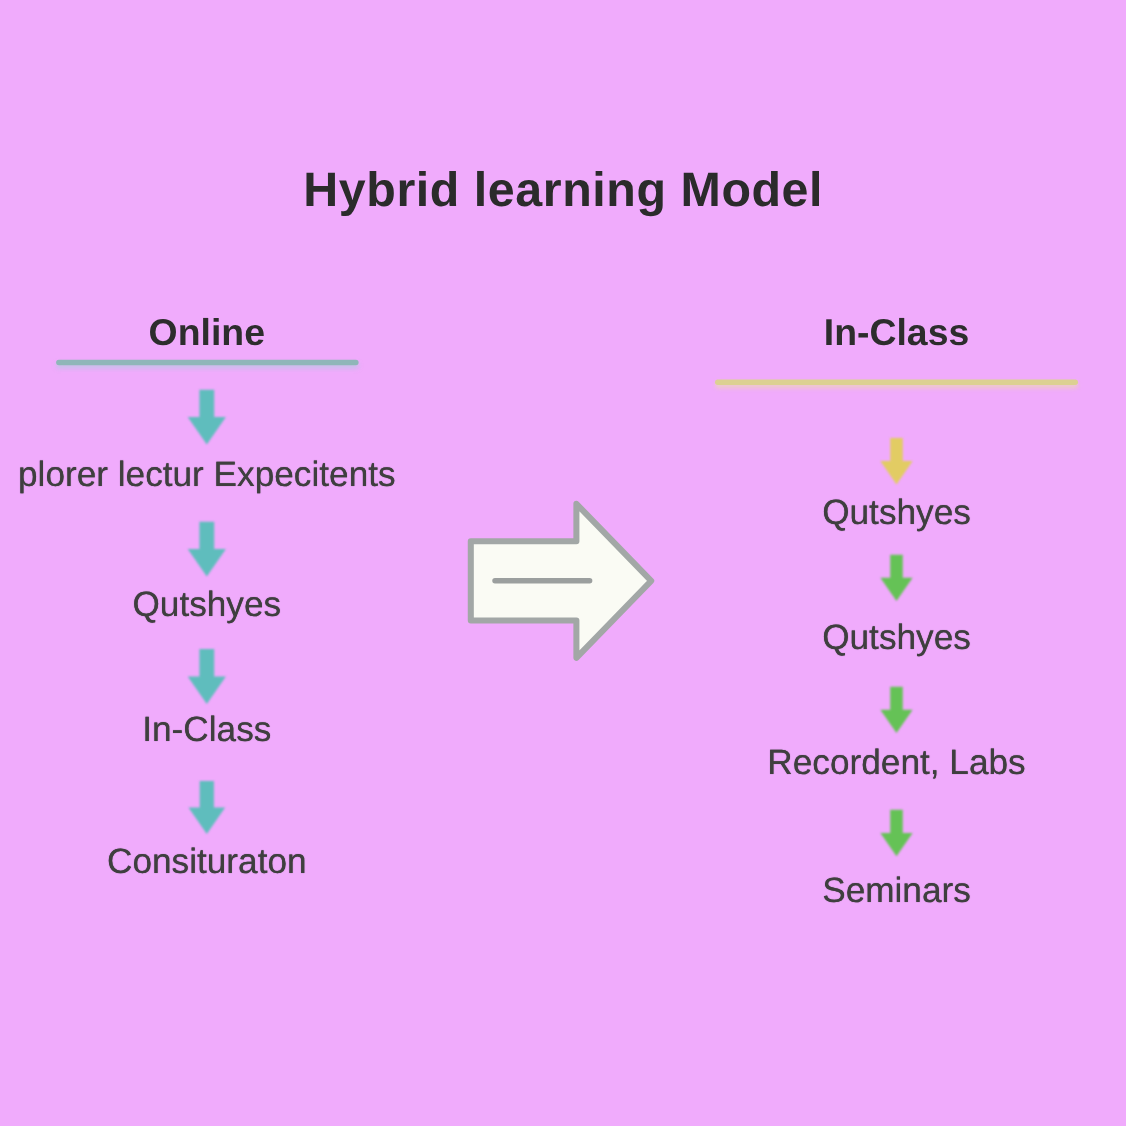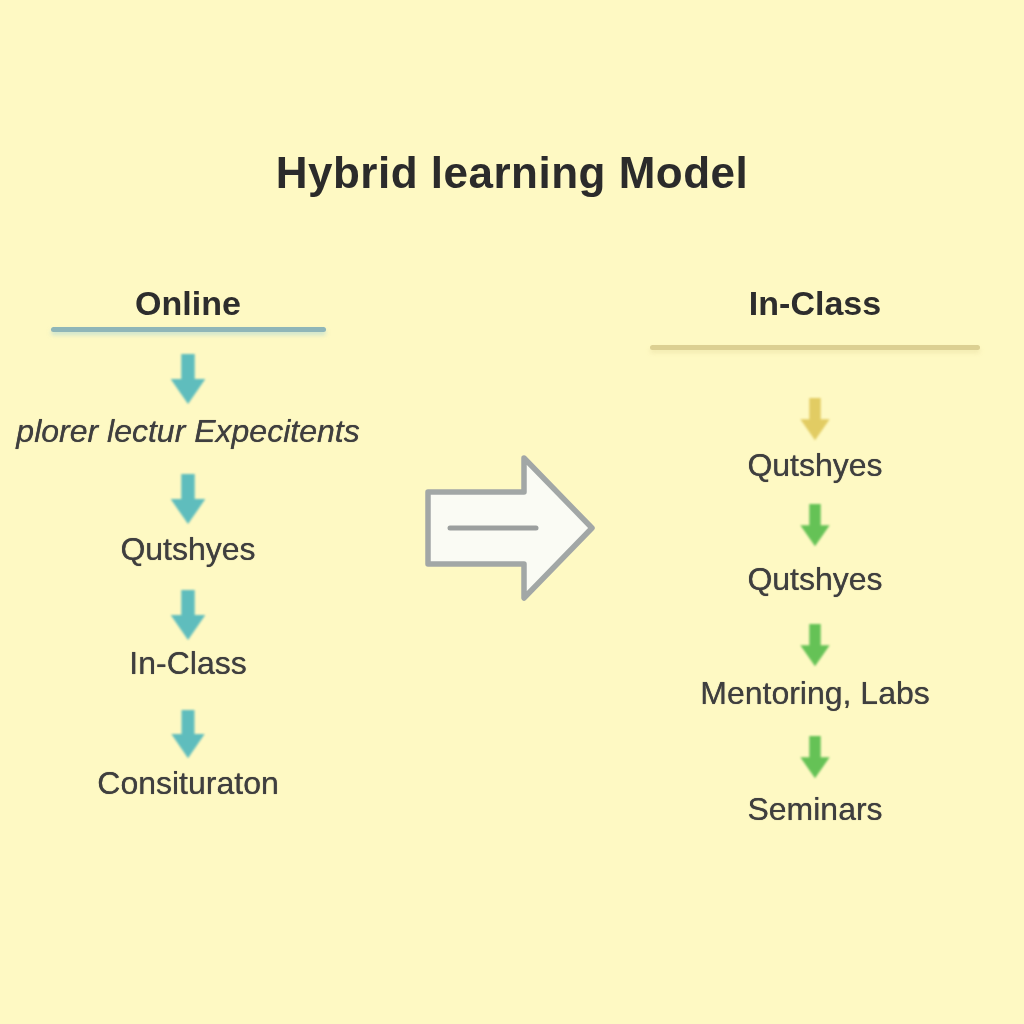--- a/index.html
+++ b/index.html
@@ -8,21 +8,21 @@
     width: 1024px;
     height: 1024px;
     overflow: hidden;
     background: #fafbf4;
     font-family: "Liberation Sans", sans-serif;
   }
   #canvas {
     position: relative;
     width: 1024px;
     height: 1024px;
-    background: #fef9c3;
+    background: #f0abfc;
     filter: blur(0.45px);
   }
   .page-title {
     position: absolute;
     top: 148px;
     left: 0;
     width: 1024px;
     text-align: center;
     font-size: 44px;
     font-weight: bold;
@@ -55,21 +55,21 @@
     font-size: 32px;
     line-height: 38px;
     color: #3f3f3f;
     white-space: nowrap;
     text-shadow: 0 0 0.7px #3f3f3f;
   }
   .down-arrow { display: block; filter: blur(0.8px); }
   .down-arrow svg { display: block; }
   
   #online-col .down-arrow:nth-of-type(1) { margin-top: 22px; }
-  #o-item-0 { margin-top: 6px; font-style: italic; }
+  #o-item-0 { margin-top: 6px; }
   #online-col .arrow-2 { margin-top: 24px; }
   #o-item-1 { margin-top: 4px; }
   #online-col .arrow-3 { margin-top: 22px; }
   #o-item-2 { margin-top: 2px; }
   #online-col .arrow-4 { margin-top: 28px; }
   #o-item-3 { margin-top: 4px; text-align: right; }
   
   #inclass-col .arrow-1 { margin-top: 48px; }
   #i-item-0 { margin-top: 4px; }
   #inclass-col .arrow-2 { margin-top: 20px; }
@@ -148,21 +148,21 @@
         <path d="M13 0 h14 v26 h11 L20 52 L2 26 h11 Z"></path>
       </svg>
     </span>
     <div id="i-item-1" class="flow-item">Qutshyes</div>
 
     <span class="down-arrow arrow-3" style="color: rgb(101, 194, 86);">
       <svg width="34" height="44" viewBox="0 0 40 54" fill="currentColor" aria-hidden="true">
         <path d="M13 0 h14 v26 h11 L20 52 L2 26 h11 Z"></path>
       </svg>
     </span>
-    <div id="i-item-2" class="flow-item">Mentoring, Labs</div>
+    <div id="i-item-2" class="flow-item">Recordent, Labs</div>
 
     <span class="down-arrow arrow-4" style="color: rgb(101, 194, 86);">
       <svg width="34" height="44" viewBox="0 0 40 54" fill="currentColor" aria-hidden="true">
         <path d="M13 0 h14 v26 h11 L20 52 L2 26 h11 Z"></path>
       </svg>
     </span>
     <div id="i-item-3" class="flow-item">Seminars</div>
   </div>
 
 </div>

